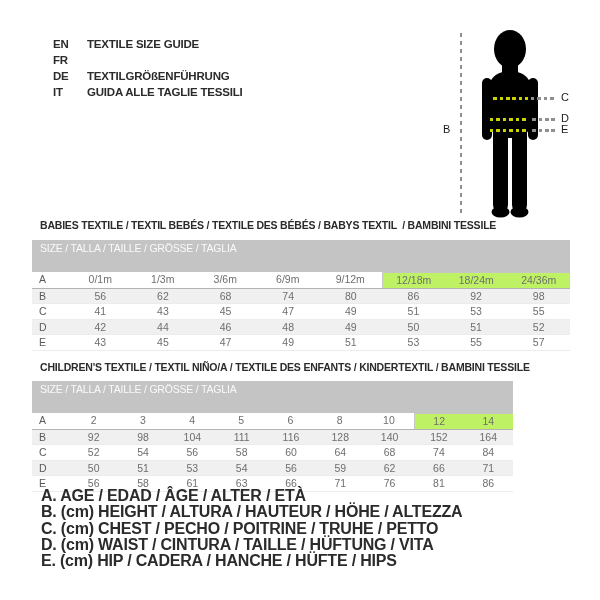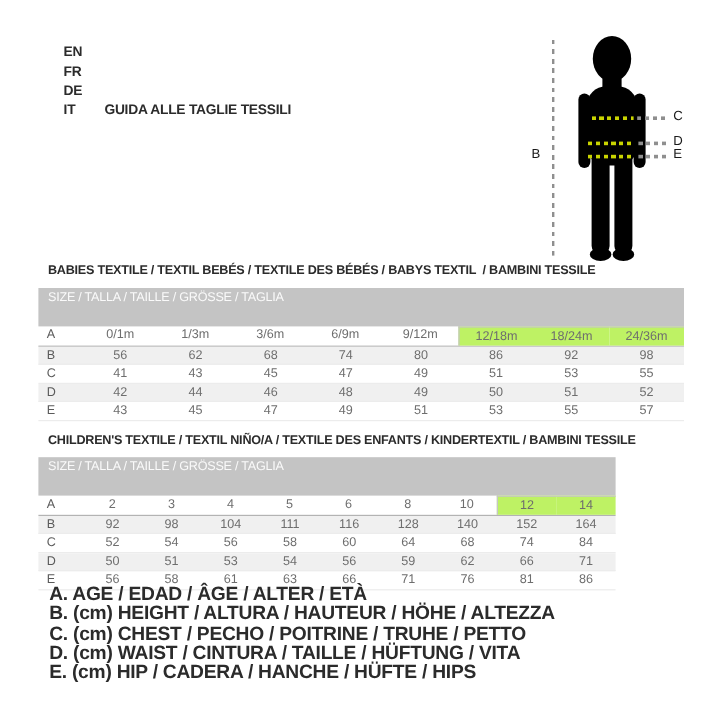--- a/index.html
+++ b/index.html
@@ -40,26 +40,28 @@
     letter-spacing:-0.2px;line-height:16.3px;color:#2b2b2b;}
 </style>
 </head>
 <body>
 
 <div id="canvas">
 
   <div id="languages">
       <div class="lang-row">
         <span class="lang-code">EN</span>
+        <span class="lang-label">TEXTILE SIZE GUIDE</span>
       </div>
       <div class="lang-row">
         <span class="lang-code">FR</span>
       </div>
       <div class="lang-row">
         <span class="lang-code">DE</span>
+        <span class="lang-label">TEXTILGRÖßENFÜHRUNG</span>
       </div>
       <div class="lang-row">
         <span class="lang-code">IT</span>
         <span class="lang-label">GUIDA ALLE TAGLIE TESSILI</span>
       </div>
     </div>
 
   <div id="figure-area">
     <svg id="silhouette-svg" width="70" height="192" viewBox="0 0 70 192">
       <g fill="#000000">

